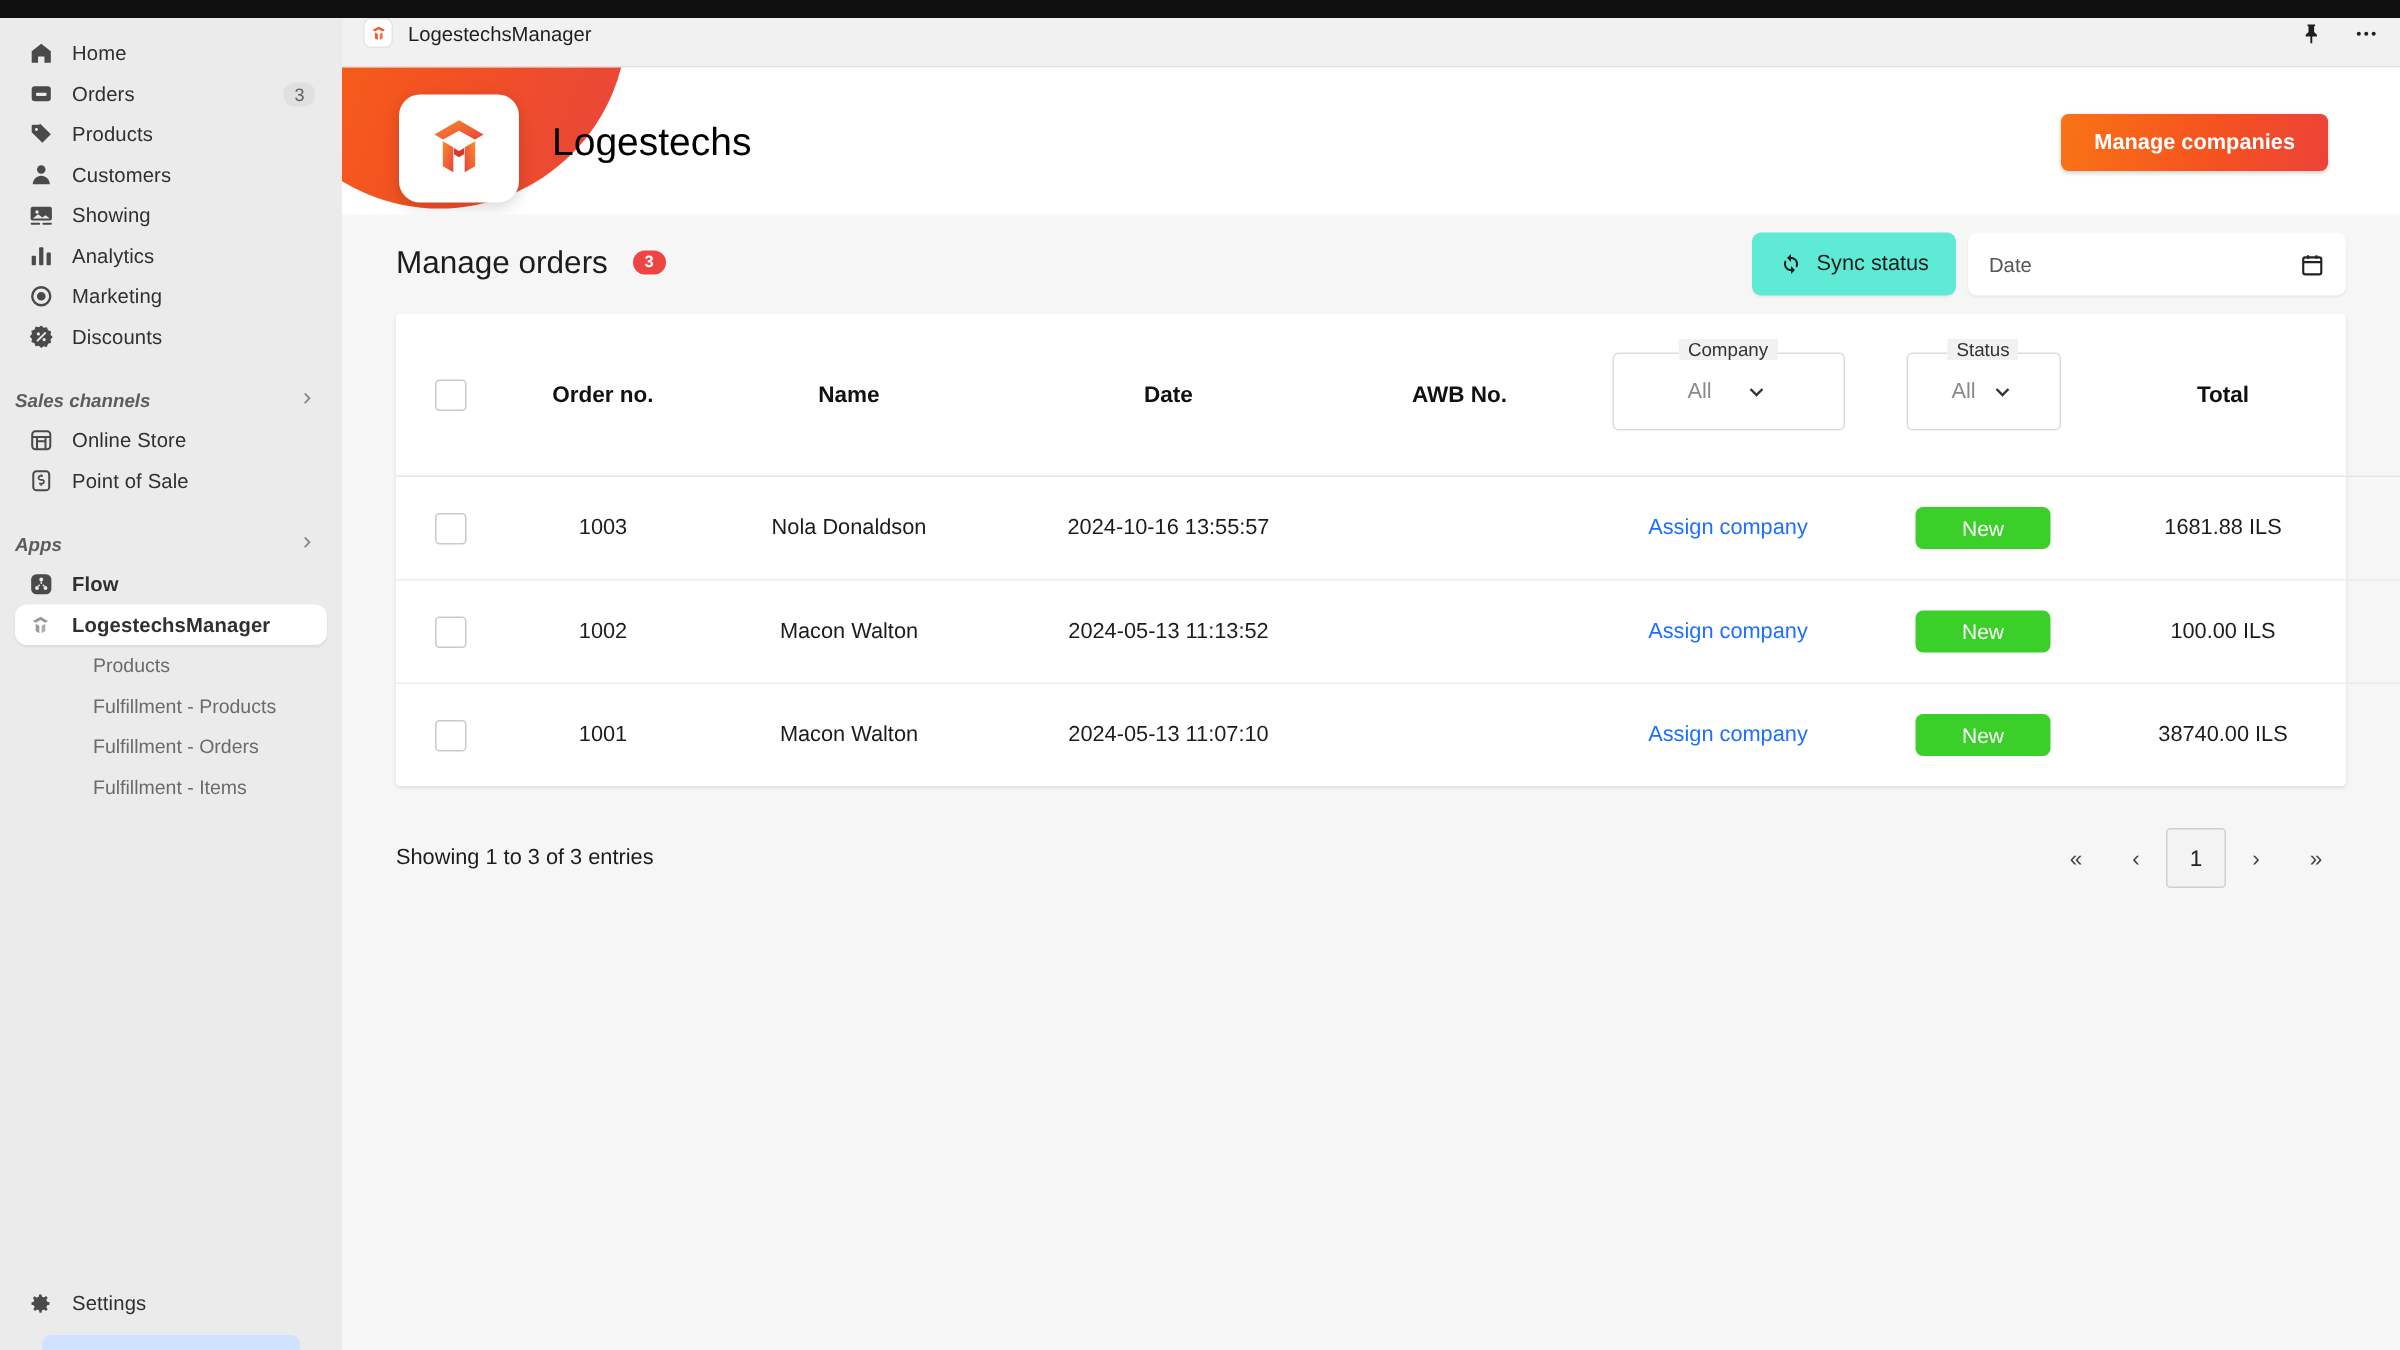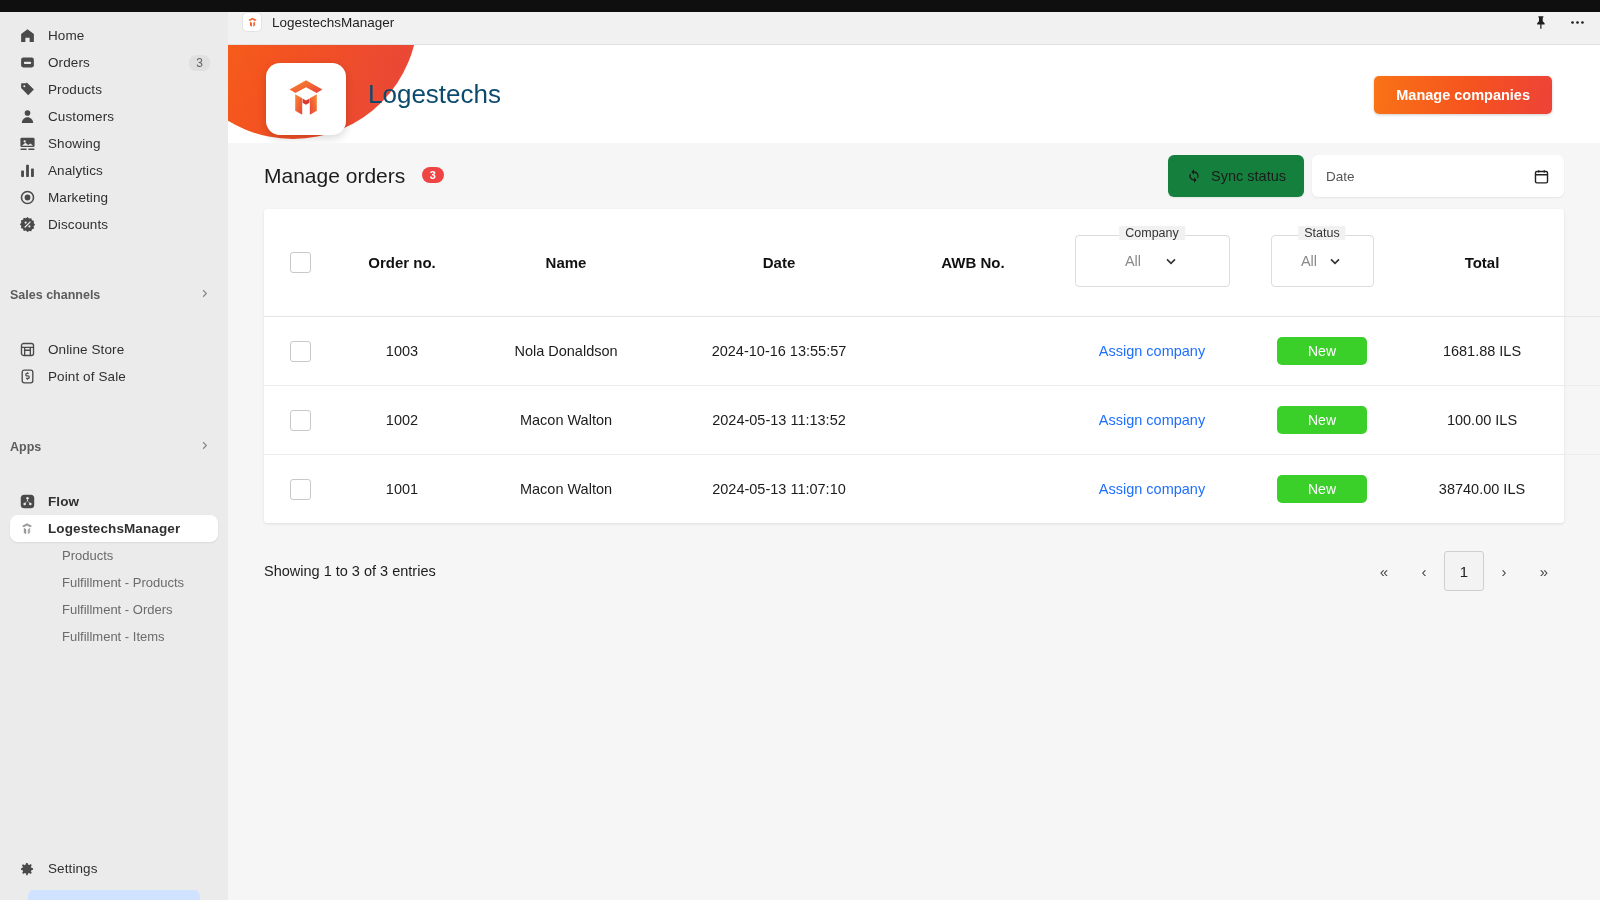--- a/index.html
+++ b/index.html
@@ -14,21 +14,21 @@
   
   .topstrip {
     position: absolute; top: 0; left: 0; width: 1600px; height: 12px;
     background: #0f0f0f; z-index: 50;
   }
 
   
   .sidebar {
     width: 228px; height: 900px; background: #ebebeb;
     padding-top: 12px; position: relative; flex: 0 0 228px;
-    display: flex; flex-direction: column; gap: 28px;
+    display: flex; flex-direction: column;
   }
   .nav-list { padding: 10px 10px 0 10px; }
   .nav-item {
     display: flex; align-items: center; gap: 12px;
     height: 27px; padding: 0 8px; margin-bottom: 0px;
     border-radius: 8px; cursor: pointer; position: relative;
   }
   .nav-item .ic {
     width: 18px; height: 18px; flex: 0 0 18px;
     display: flex; align-items: center; justify-content: center;
@@ -38,21 +38,21 @@
   .nav-item .badge-count {
     margin-left: auto; font-size: 12px; color: #616161;
     background: #e0e0e0; border-radius: 7px; padding: 1px 7px; min-width: 20px;
     text-align: center;
   }
   .nav-item.selected { background: #ffffff; box-shadow: 0 1px 2px rgba(0,0,0,.08); }
   .nav-item.selected .lbl { font-weight: bold; }
 
   .section-head {
     display: flex; align-items: center;
-    padding: 0 18px 0 10px; height: 26px; margin-top: 16px; cursor: pointer;
+    padding: 0 18px 0 10px; height: 26px; margin-top: 16px; cursor: pointer; font-style: italic;
   }
   .section-head .sh-lbl { font-size: 12.5px; color: #5c5c5c; font-weight: bold; }
   .section-head .sh-chev { margin-left: auto; color: #888; font-size: 12px; }
 
   .sub-item {
     padding: 0 8px 0 42px; height: 27px; display: flex; align-items: center;
     font-size: 13px; color: #6b6b6b; cursor: pointer; border-radius: 8px;
     margin: 0 10px;
   }
   .sidebar-spacer { flex: 1 1 auto; }
@@ -84,21 +84,21 @@
     border-radius: 0 0 190px 190px;
     background: linear-gradient(110deg, #f96a13 0%, #f4541f 45%, #e8443c 100%);
   }
   .hero-logo {
     position: absolute; left: 38px; top: 18px; width: 80px; height: 72px;
     background: #fff; border-radius: 14px; box-shadow: 0 3px 10px rgba(0,0,0,.16);
     display: flex; align-items: center; justify-content: center;
   }
   .hero-name {
     position: absolute; left: 140px; top: 0; height: 98px;
-    display: flex; align-items: center; font-size: 26px; color: #0c4a6e;
+    display: flex; align-items: center; font-size: 26px; color: #000000;
   }
   .hero-btn {
     position: absolute; right: 48px; top: 31px;
     background: linear-gradient(96deg, #f97316 0%, #f5531f 55%, #ec4338 100%);
     color: #fff; font-size: 14.5px; font-weight: bold;
     border: none; border-radius: 5px; padding: 11px 22px; cursor: pointer;
     box-shadow: 0 1px 3px rgba(0,0,0,.2);
   }
 
   
@@ -107,21 +107,21 @@
     background: #f6f6f7;
   }
   .page-title { font-size: 21px; color: #1c1c1c; }
   .page-badge {
     background: #ef4444; color: #fff; font-size: 11px; font-weight: bold;
     border-radius: 10px; padding: 2px 8px; margin-left: 12px; display: inline-block;
     vertical-align: 4px;
   }
   .tb-right { margin-left: auto; display: flex; align-items: center; gap: 4px; }
   .sync-btn {
-    background: #15803d; border: none; border-radius: 6px; height: 42px;
+    background: #5eead4; border: none; border-radius: 6px; height: 42px;
     display: flex; align-items: center; gap: 9px; padding: 0 18px;
     font-size: 14.5px; color: #1c1c1c; cursor: pointer;
     box-shadow: 0 1px 2px rgba(0,0,0,.07);
   }
   .date-field {
     background: #fff; border-radius: 6px; height: 42px; width: 252px;
     display: flex; align-items: center; padding: 0 14px; margin-left: 4px;
     font-size: 13.5px; color: #555; cursor: pointer;
     box-shadow: 0 1px 2px rgba(0,0,0,.07);
   }

